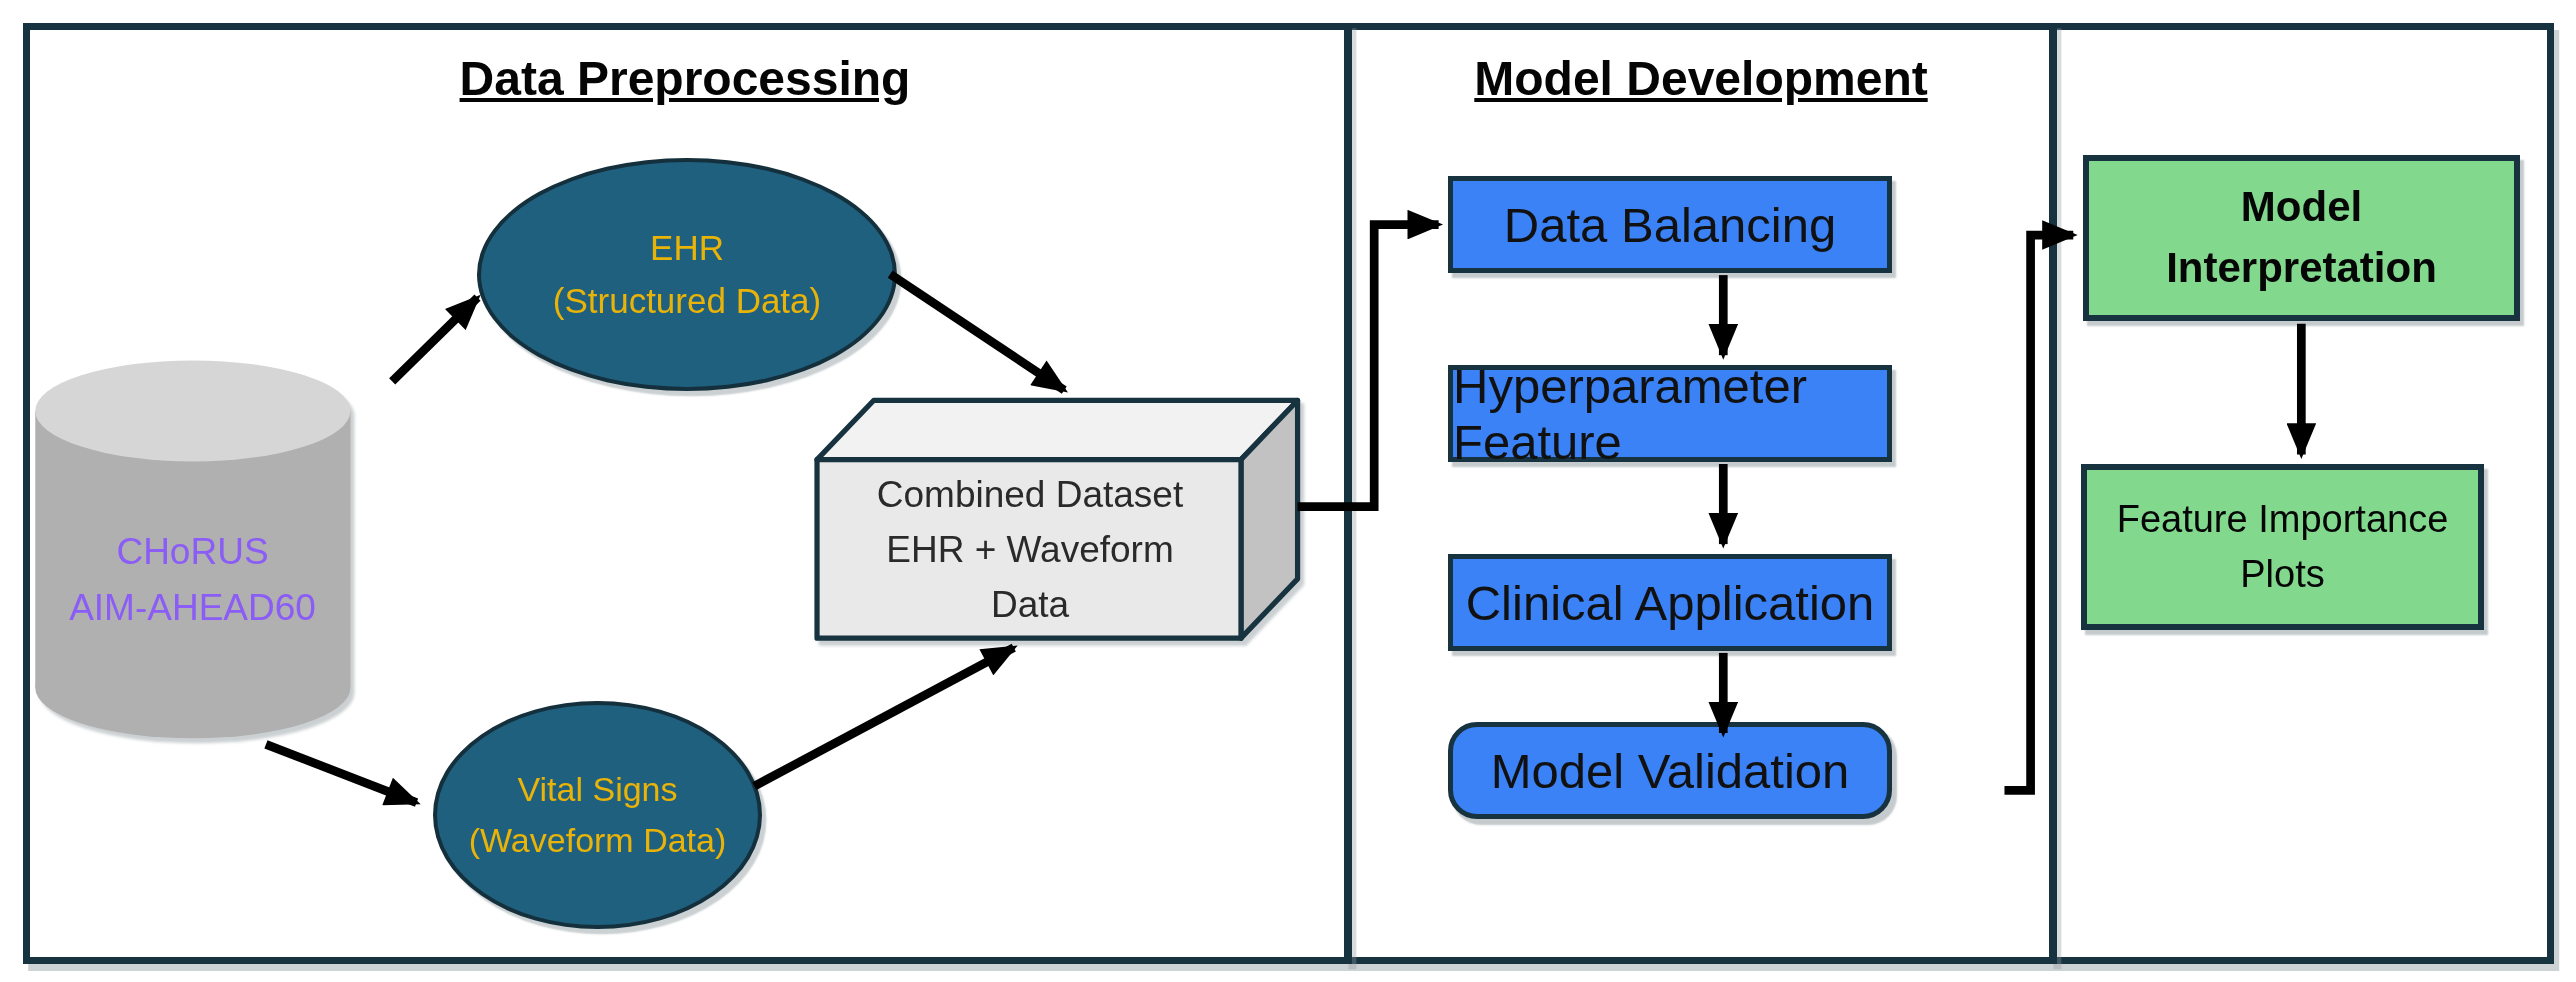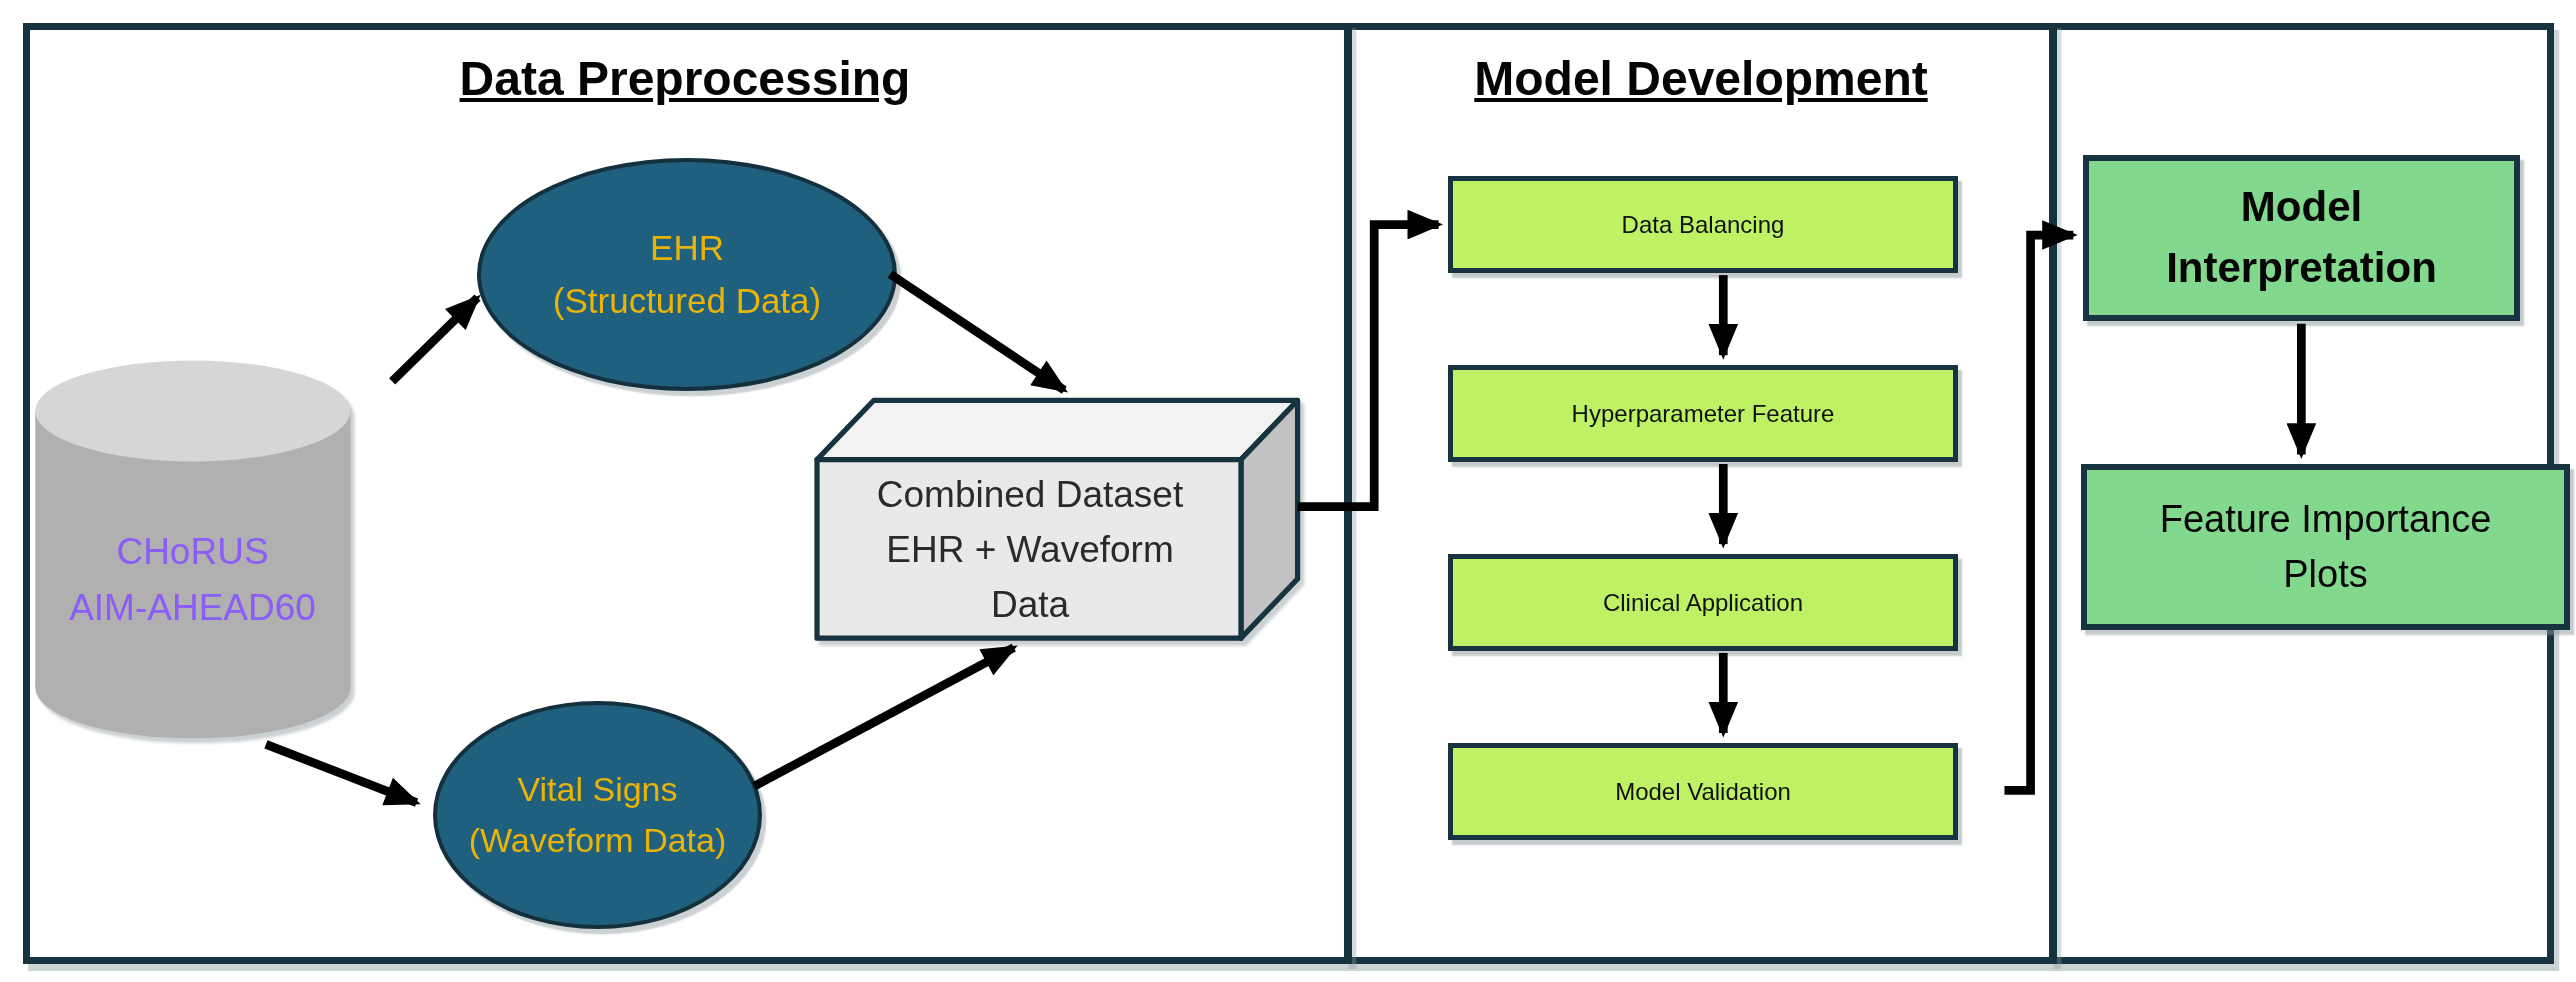--- a/index.html
+++ b/index.html
@@ -79,48 +79,48 @@
   #ehr-ellipse    { left: 477px; top: 158px; width: 420px; height: 233px; font-size: 35px; line-height: 1.5; }
   #vitals-ellipse { left: 433px; top: 701px; width: 329px; height: 228px; font-size: 34px; line-height: 1.5; }
 
   
   #combined-label { left: 819px; top: 470px; width: 422px; height: 161px;
     font-size: 37px; line-height: 1.48; color: #2a2a2a; }
 
   
   .step-box {
     position: absolute; z-index: 2;
-    left: 1448px; width: 510px; height: 97px;
-    box-sizing: border-box;
-    background: #bef264;
+    left: 1448px; width: 444px; height: 97px;
+    box-sizing: border-box;
+    background: #3b82f6;
     border: 5.2px solid #17333f;
     display: flex; align-items: center; justify-content: center;
-    font-size: 24px; color: #111;
+    font-size: 49px; color: #111;
     box-shadow: 4.4px 5.2px 1.7px rgba(140,150,155,0.5);
   }
   #step-balancing  { top: 176px; }
   #step-tuning     { top: 365px; }
   #step-clinical   { top: 554px; }
-  #step-validation { top: 743px; }
+  #step-validation { top: 722px; border-radius: 29px; }
 
   
   .green-box {
     position: absolute; z-index: 2;
     box-sizing: border-box;
     background: #82d98e;
     border: 6.1px solid #17333f;
     display: flex; flex-direction: column;
     align-items: center; justify-content: center;
     text-align: center;
     box-shadow: 4.4px 5.2px 1.7px rgba(140,150,155,0.5);
     color: #060606;
   }
   #model-interpretation { left: 2083px; top: 155px; width: 437px; height: 166px;
     font-size: 42px; font-weight: bold; line-height: 1.45; }
-  #feature-plots { left: 2081px; top: 464px; width: 489px; height: 166px;
+  #feature-plots { left: 2081px; top: 464px; width: 403px; height: 166px;
     font-size: 38px; font-weight: normal; line-height: 1.45; }
 </style>
 </head>
 <body>
 
 <div id="canvas">
 
   <div class="outer-frame"></div>
   <div class="divider" id="divider-1"></div>
   <div class="divider" id="divider-2"></div>

